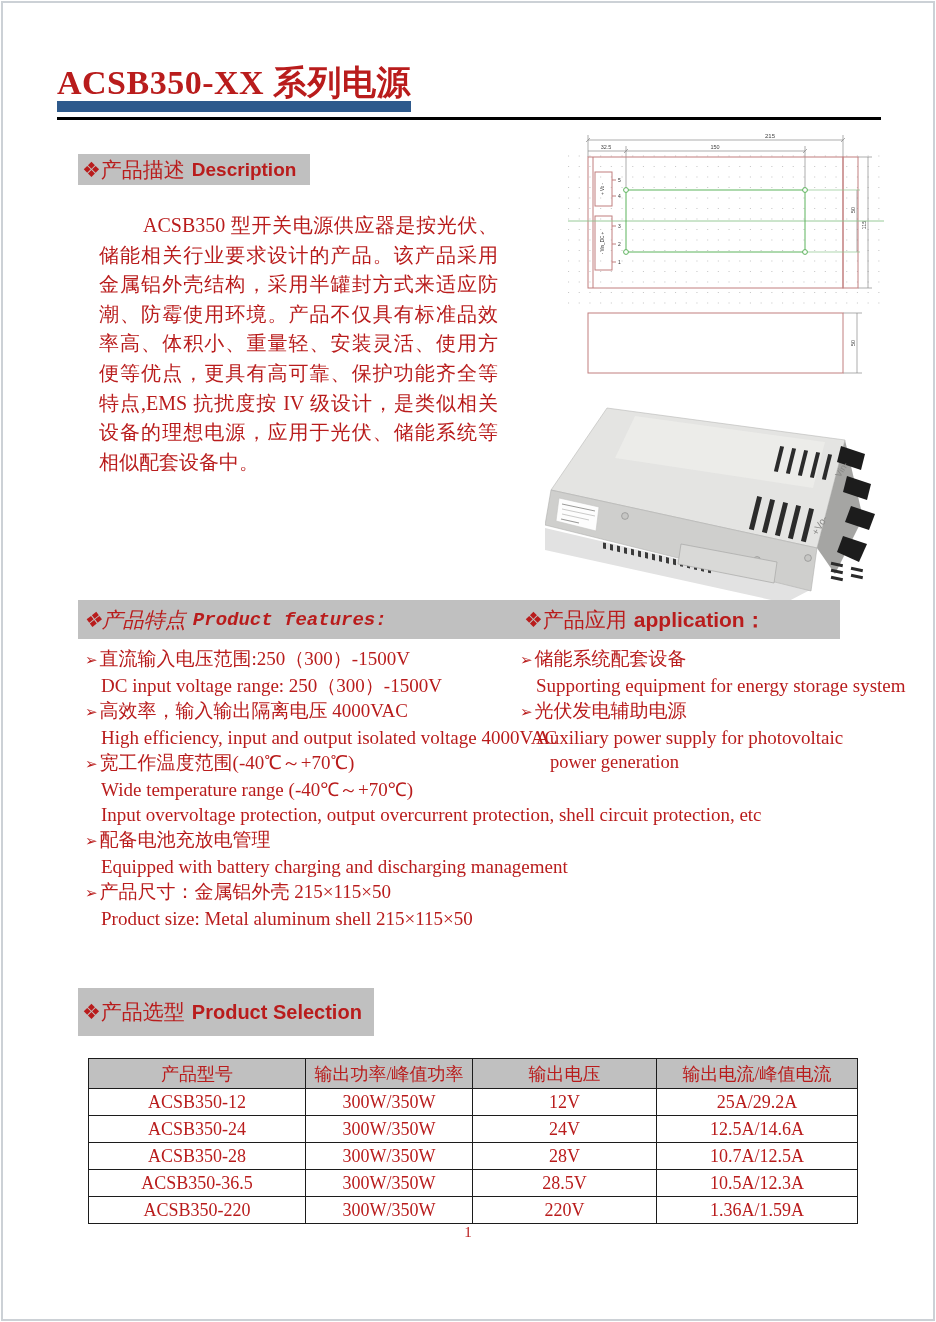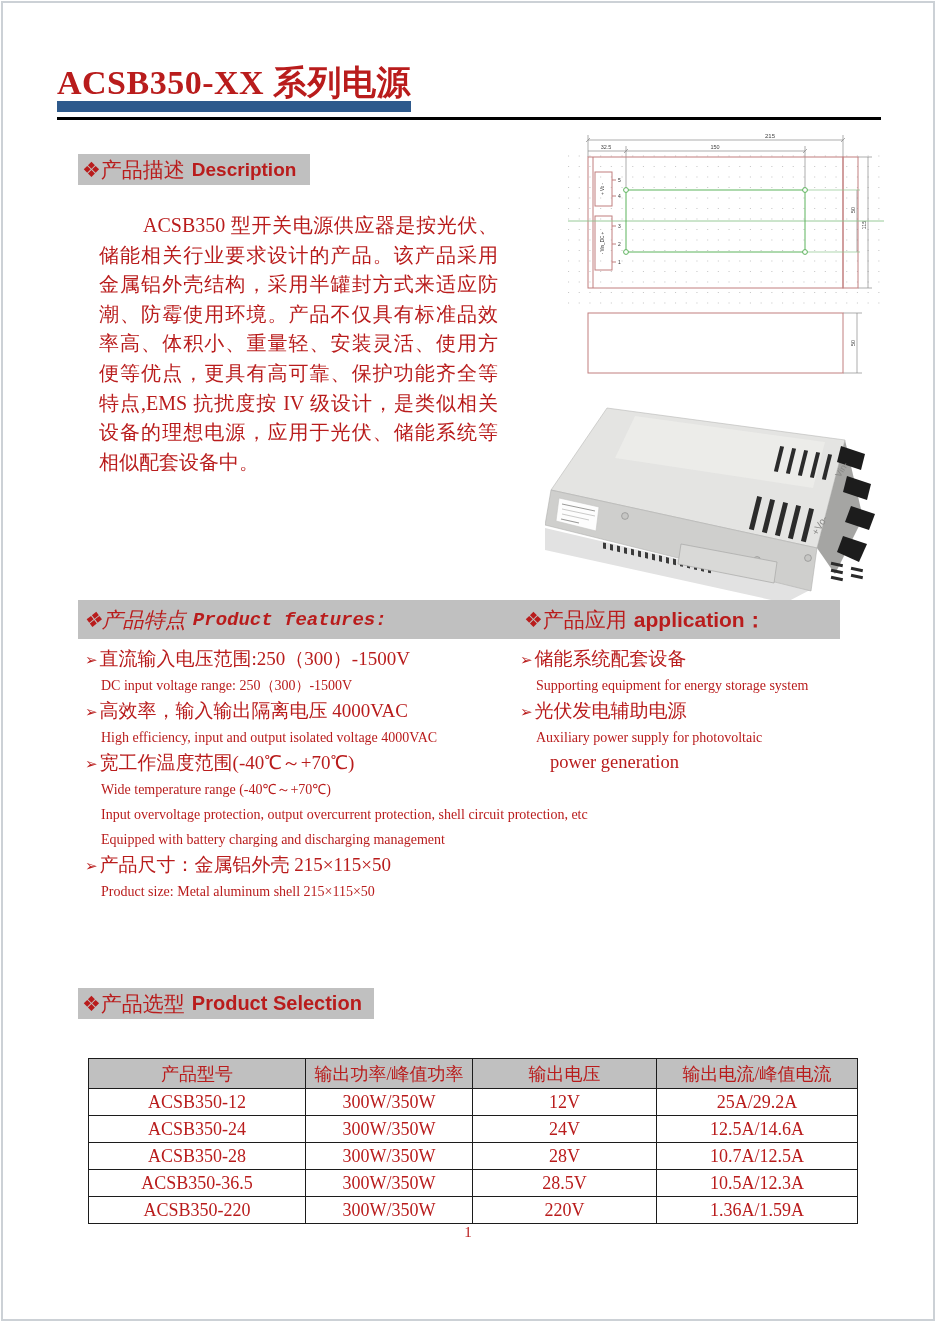--- a/index.html
+++ b/index.html
@@ -8,36 +8,36 @@
   .frame{position:absolute;inset:1px;border:2px solid #ccd1d6;pointer-events:none;}
   .abs{position:absolute;}
   
   .doc-title{left:57px;top:60px;font-size:34px;font-weight:bold;letter-spacing:.5px;white-space:nowrap;}
   .blue-bar{left:57px;top:101px;width:354px;height:11px;background:#2e5a8c;}
   .rule{left:57px;top:117px;width:824px;height:3px;background:#000;}
   
   .gbar{background:#c0c0c0;display:flex;align-items:center;}
   .bar-desc{left:78px;top:154px;width:228px;height:31px;padding-left:4px;}
   .bar-featapp{left:78px;top:600px;width:762px;height:39px;}
-  .bar-sel{left:78px;top:988px;width:292px;height:31px;padding-left:4px;}
+  .bar-sel{left:78px;top:988px;width:292px;height:48px;padding-left:4px;}
   .hzh{font-size:21px;white-space:nowrap;}
   .hen{font-family:"Liberation Sans",sans-serif;font-weight:bold;font-size:19px;margin-left:7px;white-space:nowrap;}
   .hen-mono{font-family:"Liberation Mono",monospace;font-weight:bold;font-size:19px;margin-left:7px;white-space:nowrap;}
   .hen-app{font-family:"Liberation Sans",sans-serif;font-weight:bold;font-size:21px;margin-left:7px;white-space:nowrap;}
   .hpos-feat{position:absolute;left:5px;display:flex;align-items:center;font-style:italic;}
   .hpos-app{position:absolute;left:446px;display:flex;align-items:center;}
   
   .desc-body{left:99px;top:211px;width:399px;font-size:20px;line-height:29.6px;
              text-align:justify;text-indent:44px;}
   
   .list{font-size:19px;line-height:25px;}
   .flist{left:85px;top:646px;width:655px;}
   .alist{left:520px;top:646px;width:348px;}
   .zh-line{white-space:nowrap;}
-  .en-line{padding-left:16px;white-space:nowrap;font-size:14px;}
+  .en-line{padding-left:16px;white-space:nowrap;font-size:19px;}
   .en-line2{padding-left:30px;white-space:nowrap;font-size:18.5px;}
   .bullet{font-size:15px;margin-right:2px;}
   
   table.sel{position:absolute;left:88px;top:1058px;width:769px;border-collapse:collapse;
             table-layout:fixed;font-size:18px;}
   table.sel th,table.sel td{border:1.6px solid #1c1c1c;text-align:center;font-weight:normal;padding:0;}
   table.sel th{background:#c0c0c0;height:29px;}
   table.sel td{height:26px;background:#fff;}
   
   .pagenum{left:0;top:1224px;width:936px;text-align:center;font-size:15px;}
@@ -231,20 +231,21 @@
   </div>
 
   <div class="abs list flist">
     <div class="zh-line"><span class="bullet">➢</span><span>直流输入电压范围:250（300）-1500V</span></div>
     <div class="en-line">DC input voltage range: 250（300）-1500V</div>
     <div class="zh-line"><span class="bullet">➢</span><span>高效率，输入输出隔离电压 4000VAC</span></div>
     <div class="en-line">High efficiency, input and output isolated voltage 4000VAC</div>
     <div class="zh-line"><span class="bullet">➢</span><span>宽工作温度范围(-40℃～+70℃)</span></div>
     <div class="en-line">Wide temperature range (-40℃～+70℃)</div>
     <div class="en-line">Input overvoltage protection, output overcurrent protection, shell circuit protection, etc</div>
+    <div class="zh-line"><span class="bullet">➢</span><span>配备电池充放电管理</span></div>
     <div class="en-line">Equipped with battery charging and discharging management</div>
     <div class="zh-line"><span class="bullet">➢</span><span>产品尺寸：金属铝外壳 215×115×50</span></div>
     <div class="en-line">Product size: Metal aluminum shell 215×115×50</div>
   </div>
 
   <div class="abs list alist">
     <div class="zh-line"><span class="bullet">➢</span><span>储能系统配套设备</span></div>
     <div class="en-line">Supporting equipment for energy storage system</div>
     <div class="zh-line"><span class="bullet">➢</span><span>光伏发电辅助电源</span></div>
     <div class="en-line">Auxiliary power supply for photovoltaic</div>

